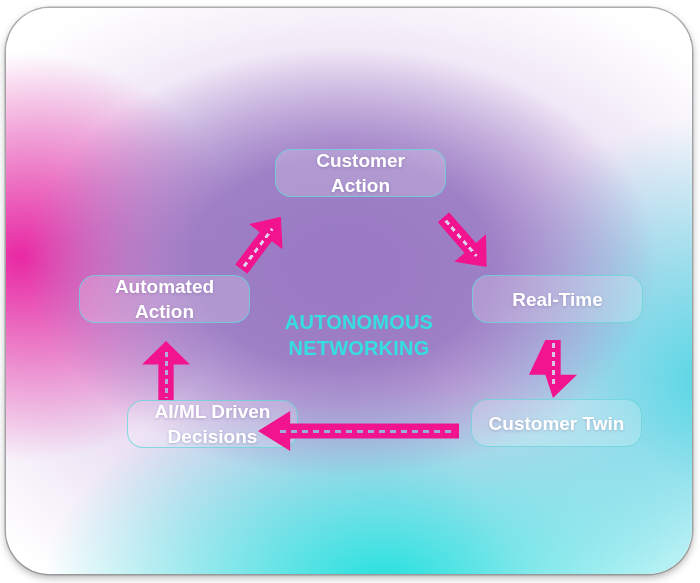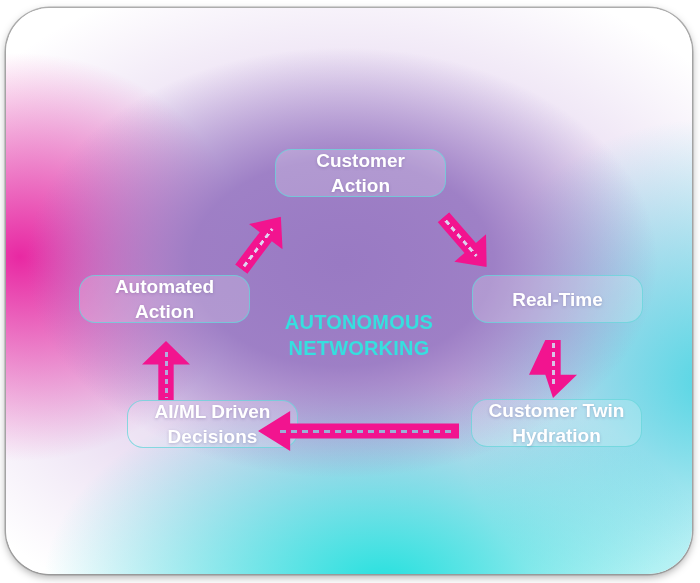--- a/index.html
+++ b/index.html
@@ -82,21 +82,20 @@
     <span>Customer</span>
     <span>Action</span>
   </div>
 
   <div class="node node-telemetry">
     <span>Real-Time</span>
   </div>
 
   <div class="node node-digital">
     <span>Customer Twin</span>
-    <span>Hydration</span>
   </div>
 
   <div class="node node-aiml">
     <span>AI/ML Driven</span>
     <span>Decisions</span>
   </div>
 
   <div class="node node-automated">
     <span>Automated</span>
     <span>Action</span>

